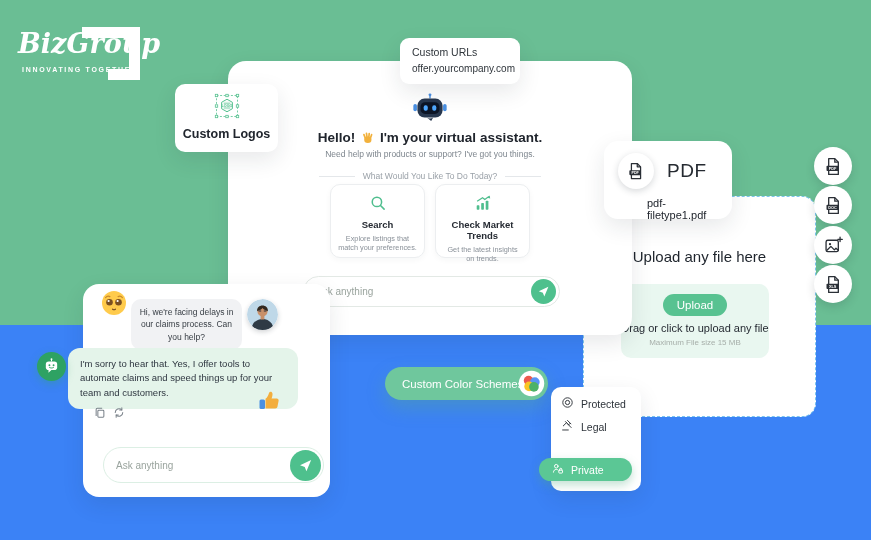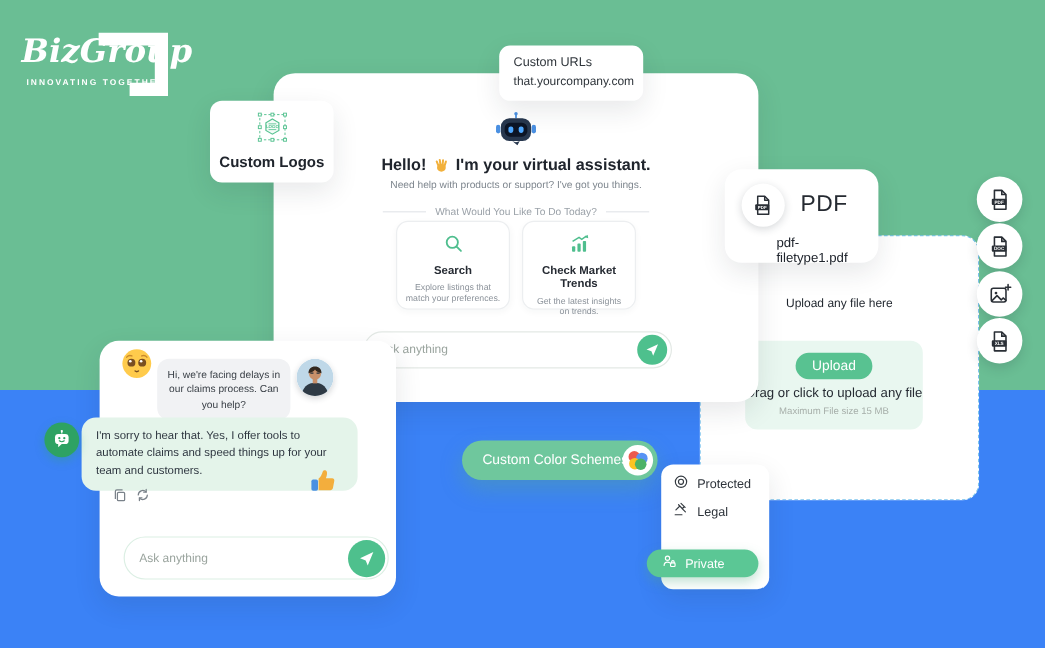--- a/index.html
+++ b/index.html
@@ -17,21 +17,21 @@
   .brand-tagline { position:absolute; left:6px; top:44px; font-size:7px; letter-spacing:1.7px; color:#fff; font-weight:700; z-index:2; white-space:nowrap; }
 
   
   .card { position:absolute; background:#fff; border-radius:12px; box-shadow:0 8px 22px rgba(30,40,50,.10); }
 
   
   .custom-logos { left:175px; top:84px; width:103px; height:68px; border-radius:10px; z-index:6; text-align:center; padding-top:7px; }
   .custom-logos-label { font-size:12.5px; font-weight:700; color:#20252D; margin-top:2px; }
 
   
-  .custom-urls { left:416px; top:38px; width:120px; height:46px; border-radius:9px; z-index:6; padding:8px 12px; }
+  .custom-urls { left:400px; top:38px; width:120px; height:46px; border-radius:9px; z-index:6; padding:8px 12px; }
   .custom-urls-title { font-size:10.5px; color:#2F353B; font-weight:500; }
   .custom-urls-url { font-size:10px; color:#2F353B; margin-top:5px; }
 
   
   .main-card { left:228px; top:61px; width:404px; height:274px; border-radius:18px; z-index:4; }
   .robot-wrap { position:absolute; left:50%; transform:translateX(-50%); top:32px; }
   .greeting { position:absolute; left:0; right:0; top:69px; text-align:center; font-size:13.5px; font-weight:700; color:#20252D; }
   .greeting .wave { display:inline-block; vertical-align:-2px; margin:0 2px; }
   .subtitle { position:absolute; left:0; right:0; top:88px; text-align:center; font-size:8.5px; color:#7E868E; }
   .divider-row { position:absolute; left:0; right:0; top:110px; display:flex; align-items:center; justify-content:center; gap:8px; }
@@ -51,21 +51,21 @@
 
   
   .pdf-card { left:604px; top:141px; width:128px; height:78px; border-radius:14px; z-index:6; padding:12px 14px 0; }
   .pdf-row { display:flex; align-items:center; gap:13px; }
   .pdf-circle { width:36px; height:36px; border-radius:50%; background:#fff; box-shadow:0 2px 7px rgba(30,40,50,.18); display:flex; align-items:center; justify-content:center; }
   .pdf-type { font-size:19px; color:#252A31; letter-spacing:.5px; }
   .pdf-filename { font-size:11px; color:#20252D; margin-top:8px;margin-left:29px; }
 
   
   .upload-panel { position:absolute; left:583px; top:196px; width:233px; height:221px; background:#fff; border:1.5px dashed #7CC5EE; border-radius:14px; z-index:2; text-align:center; }
-  .upload-heading { margin-top:51px; font-size:10px; font-weight:500; color:#1E242C; }
+  .upload-heading { margin-top:51px; font-size:15px; font-weight:500; color:#1E242C; }
   .dropzone { position:absolute; left:37px; top:87px; width:148px; height:74px; background:#E9F7F0; border-radius:10px; cursor:pointer; }
   .upload-btn { margin-top:10px; width:64px; height:22px; border:none; border-radius:11px; background:#58C291; color:#fff; font-size:11.5px; font-family:inherit; cursor:pointer; }
   .drag-text { font-size:11px; color:#262B33; margin-top:6px; }
   .max-size { font-size:8px; color:#A7AFAA; margin-top:4px; }
 
   
   .color-btn { position:absolute; left:385px; top:367px; width:163px; height:33px; border-radius:17px; background:#6FC79D; border:none; z-index:5; display:flex; align-items:center; box-shadow:0 8px 18px rgba(90,170,130,.35); cursor:pointer; }
   .color-btn-label { color:#fff; font-size:11.5px; margin-left:17px; font-family:inherit; }
   .color-wheel { position:absolute; right:3px; top:3px; }
 
@@ -202,21 +202,21 @@
         <path d="M15 8.2l5.4 3.1v6.4L15 20.8l-5.4-3.1v-6.4z" fill="#F3FBF7" stroke="#57C291" stroke-width="1"></path>
         <path d="M11.8 12.2h6.4M11.8 17h6.4" stroke="#57C291" stroke-width="0.7"></path>
         <text x="15" y="16" font-size="3.7" text-anchor="middle" fill="#57C291" font-weight="bold">LOGO</text>
       </svg>
     </span>
     <div class="custom-logos-label">Custom Logos</div>
   </div>
 
   <div class="card custom-urls">
     <div class="custom-urls-title">Custom URLs</div>
-    <div class="custom-urls-url">that.yourcompany.com</div>
+    <div class="custom-urls-url">offer.yourcompany.com</div>
   </div>
 
   <div class="card pdf-card">
     <div class="pdf-row">
       <span class="pdf-circle">
         <svg width="20" height="20" viewBox="0 0 24 24">
             <path d="M6.5 3h7l4 4v14h-11z" fill="none" stroke="#2A2F36" stroke-width="1.5" stroke-linejoin="round"></path>
             <path d="M13.5 3v4h4" fill="none" stroke="#2A2F36" stroke-width="1.5" stroke-linejoin="round"></path>
             <rect x="4" y="11" width="14" height="6" rx="1" fill="#2A2F36"></rect>
             <text x="11" y="15.7" font-size="4.4" fill="#fff" text-anchor="middle" font-weight="bold">PDF</text>

